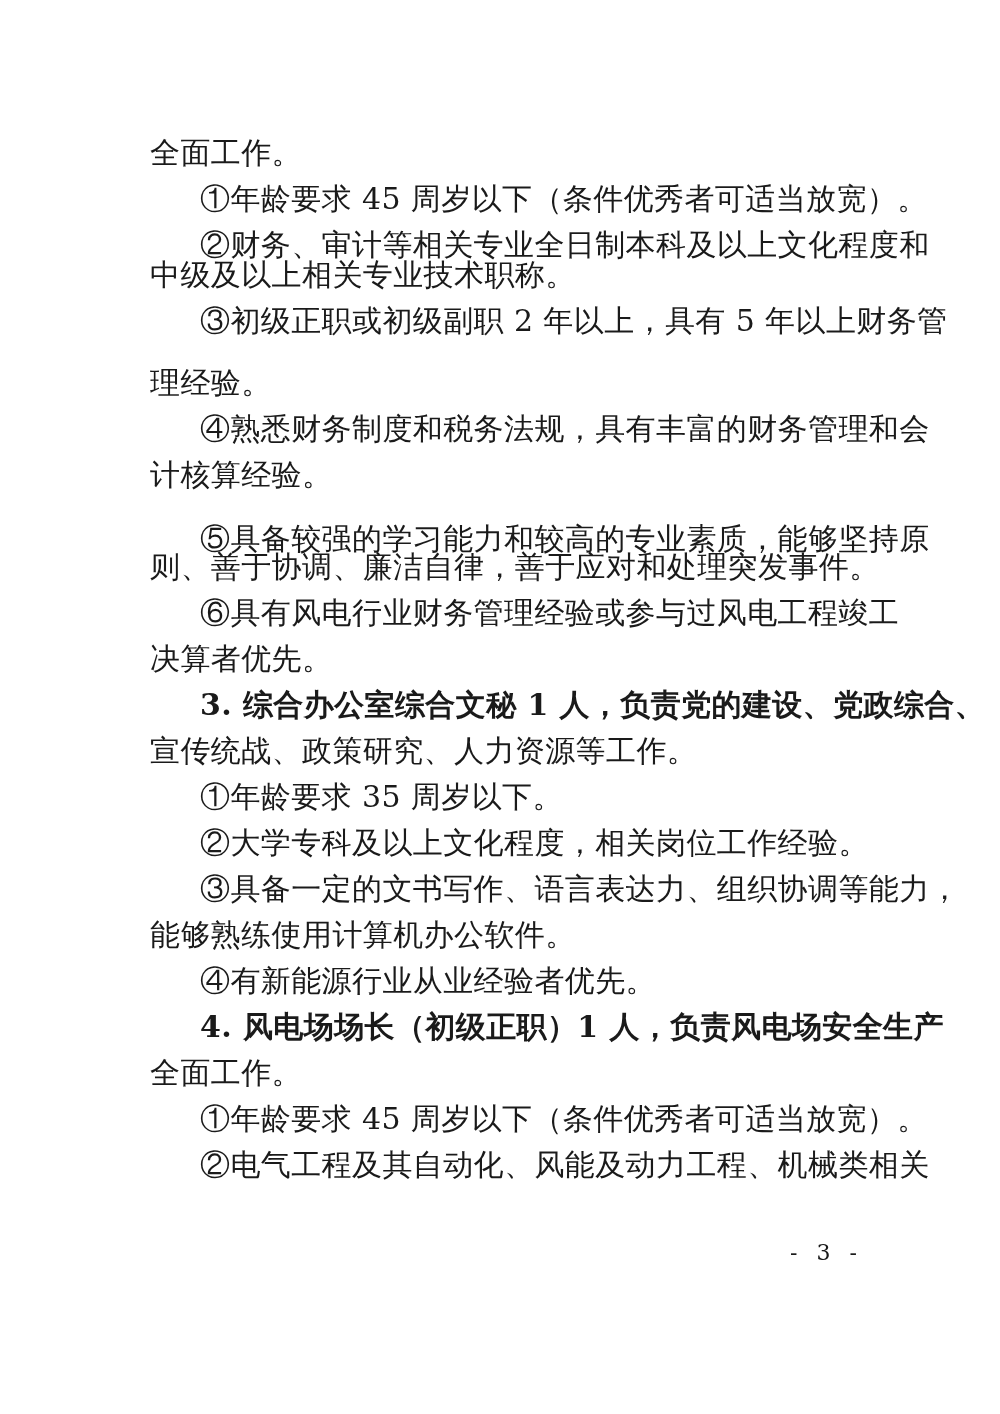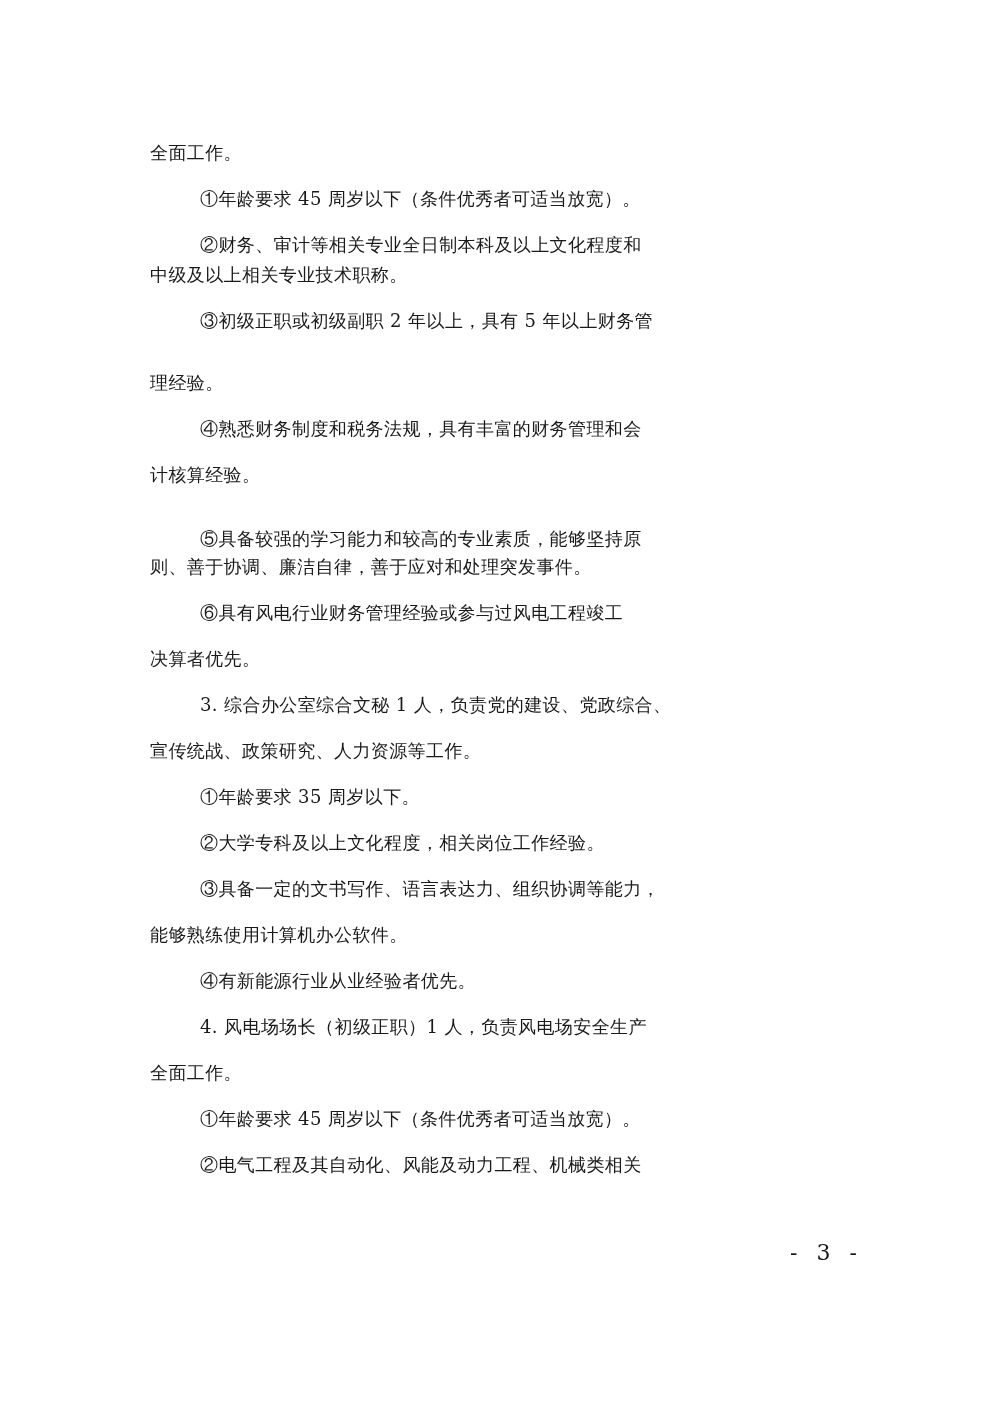--- a/index.html
+++ b/index.html
@@ -18,27 +18,27 @@
     .page {
       position: absolute;
       left: 150px;
       top: 128px;
       width: 700px;
     }
     .line {
       position: absolute;
       left: 0;
       white-space: nowrap;
-      font-size: 18px;
+      font-size: 30px;
       line-height: 30px;
       height: 30px;
       letter-spacing: 0.4px;
     }
     .line.indent { left: 50px; }
-    .line.bold { font-weight: normal; }
+    .line.bold { font-weight: bold; }
     .page-number {
       position: absolute;
       left: 790px;
       top: 1240px;
       font-size: 22px;
       letter-spacing: 6px;
       white-space: nowrap;
     }
   </style>
 </head>

